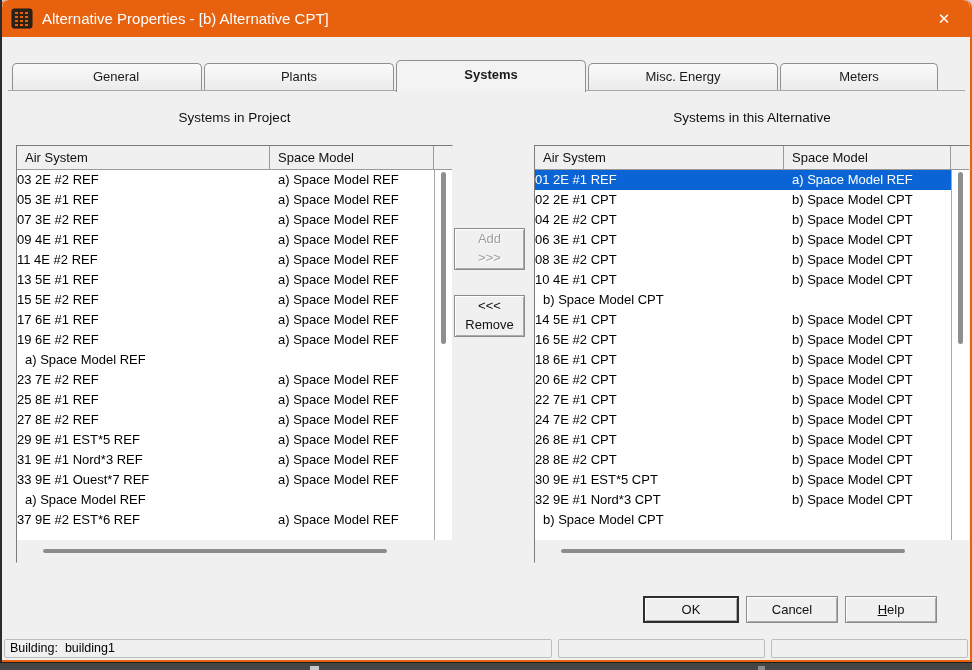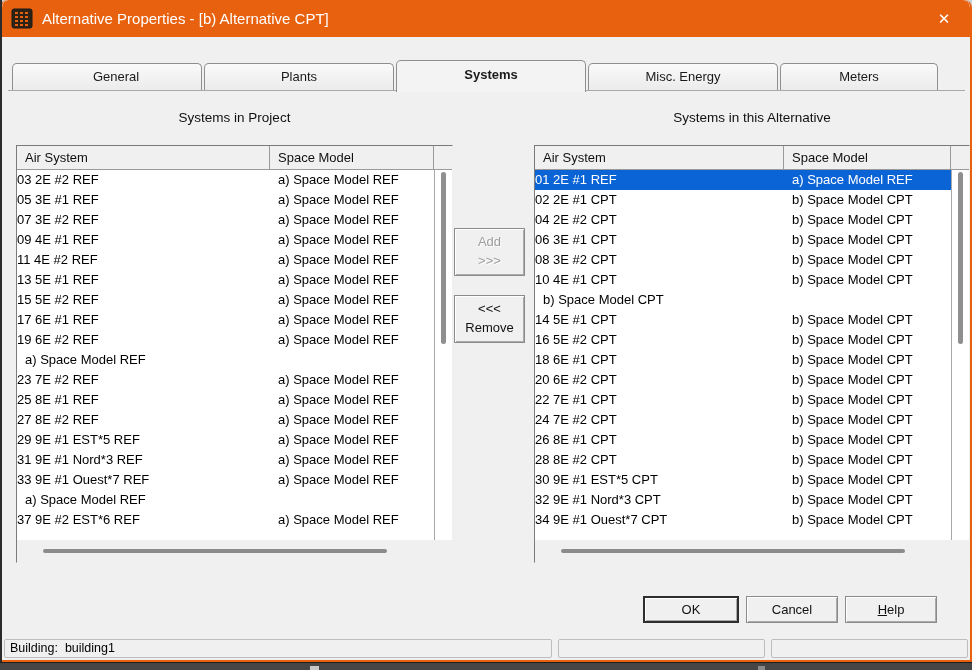--- a/index.html
+++ b/index.html
@@ -52,21 +52,21 @@
   .hscroll{height:21px;position:relative;background:var(--dlg);}
   .hthumb{position:absolute;top:9px;left:26px;width:344px;height:4px;background:#8C8C8C;border-radius:2px;}
 
   
   .btn{position:absolute;background:var(--dlg);border:1px solid #8B8B8B;
     box-shadow:inset 1px 1px 0 #FFFFFF,inset -1px -1px 0 #ABABAB;
     font-family:"Liberation Sans",sans-serif;font-size:13px;color:#111;
     display:flex;flex-direction:column;align-items:center;justify-content:center;cursor:default;}
   .btn.disabled{color:#9E9E9E;text-shadow:1px 1px 0 #FFFFFF;}
   .btn.default{border:2px solid #2E2E2E;}
-  .transfer{left:452px;width:71px;height:48px;line-height:1.45;}
+  .transfer{left:452px;width:71px;height:42px;line-height:1.45;}
   .footer-btn{top:596px;height:27px;flex-direction:row;}
   u{text-decoration:underline;}
 
   
   .statusbar{position:absolute;left:0;right:0;bottom:0;height:22px;background:var(--dlg);}
   .status-panel{position:absolute;top:1px;height:19px;background:var(--dlg);
     border:1px solid #BDBDBD;border-radius:2px;}
   .status-panel .txt{font-size:12.5px;line-height:17px;padding-left:5px;color:#000;white-space:pre;display:block;}
 
   .bottom-strip{position:absolute;left:0;top:662px;width:972px;height:8px;background:#454545;border-top:1px solid #1E1E1E;}
@@ -279,21 +279,20 @@
           </div>
           <div class="lrow">
             <span class="c1">30 9E #1 EST*5 CPT</span>
             <span class="c2">b) Space Model CPT</span>
           </div>
           <div class="lrow">
             <span class="c1">32 9E #1 Nord*3 CPT</span>
             <span class="c2">b) Space Model CPT</span>
           </div>
           <div class="lrow">
-            <span class="c1">34 9E #1 Ouest*7 CPT</span>
             <span class="c2">b) Space Model CPT</span>
           </div>
         </div>
       <div class="vscroll">
         <div class="vthumb"></div>
       </div>
     </div>
     <div class="hscroll">
       <div class="hthumb"></div>
     </div>

